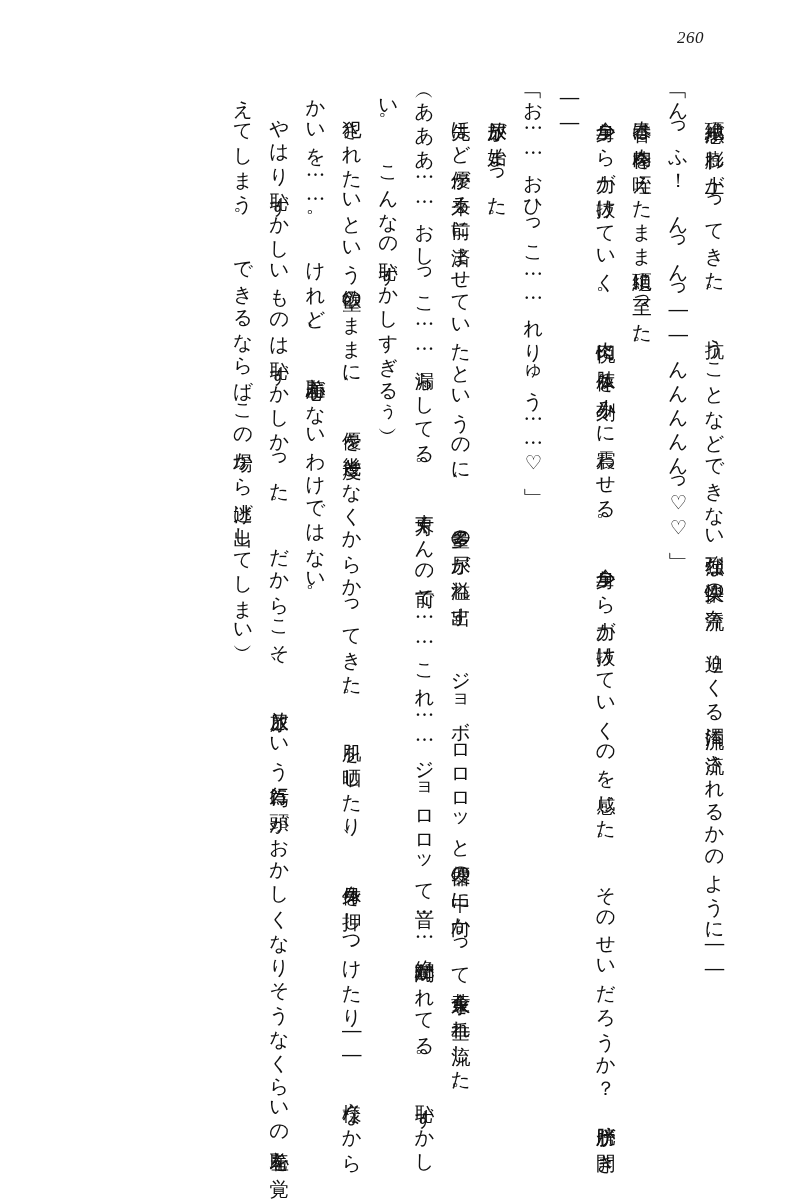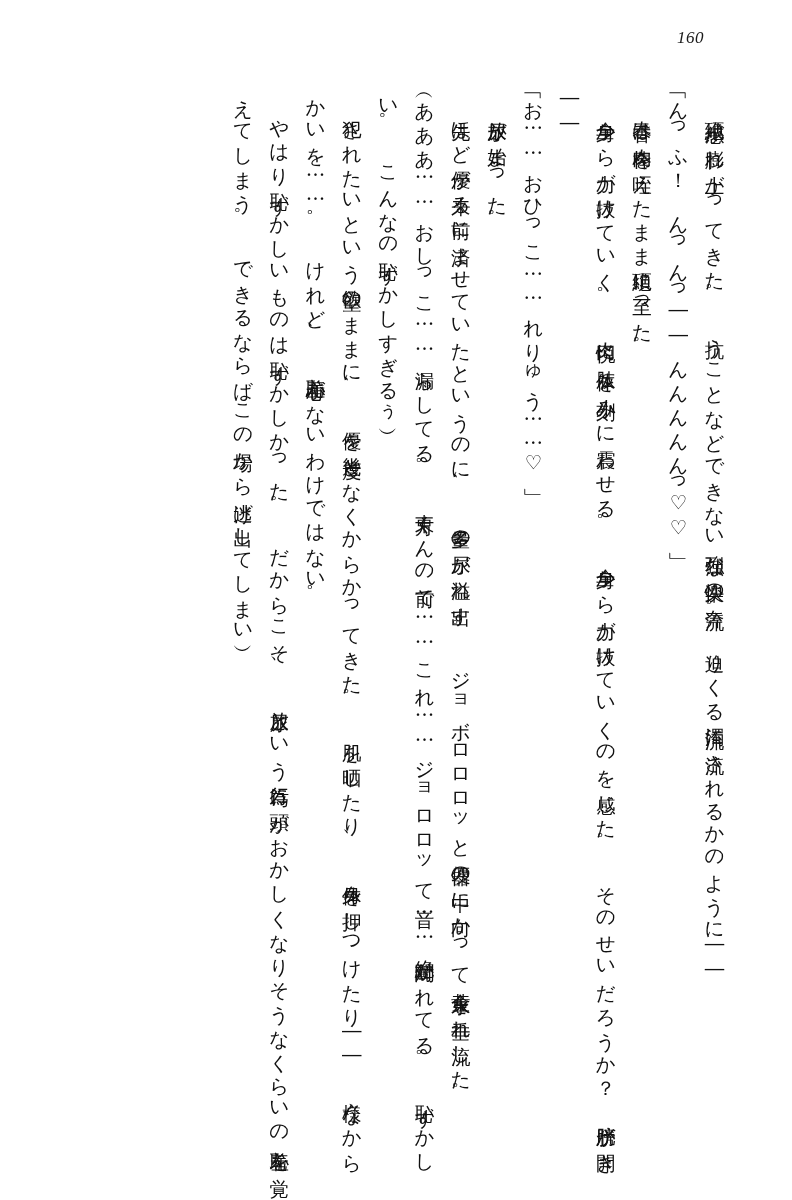--- a/index.html
+++ b/index.html
@@ -60,21 +60,21 @@
   }
   .vtext p.indent {
     text-indent: 1em;
   }
 </style>
 </head>
 <body>
 
 <div class="page">
 
-  <div class="page-number">160</div>
+  <div class="page-number">260</div>
 
   <div class="body-area">
     <div class="vtext">
       <p class="indent">絶頂感が膨れ上がってきた。　抗うことなどできない強烈な快楽の奔流。　迫りくる濁流に流されるかのように――</p>
       <p>「んっふ！　んっんっ――んんんんんっ♡♡」</p>
       <p class="indent">春香は肉棒を咥えたまま絶頂に至った。</p>
       <p class="indent">全身から力が抜けていく。　肉悦に肢体を小刻みに震わせる。　全身から力が抜けていくのを感じた。　そのせいだろうか？　膀胱が開き――</p>
       <p>「お……おひっこ……れりゅう……♡」</p>
       <p class="indent">放尿が始まった。</p>
       <p class="indent">先ほど優が来る前に済ませていたというのに、　多量の尿が溢れ出す。　ジョボロロロッと便器の中に向かって黄金水を垂れ流した。</p>

